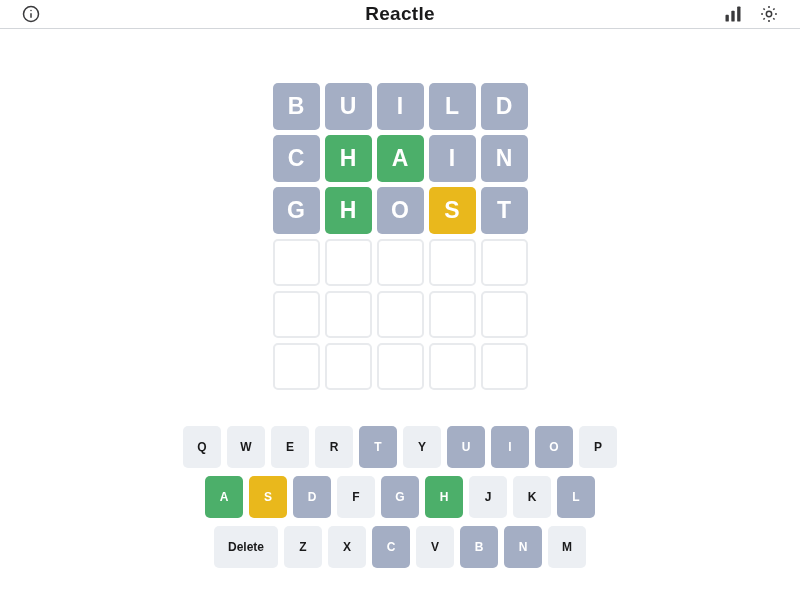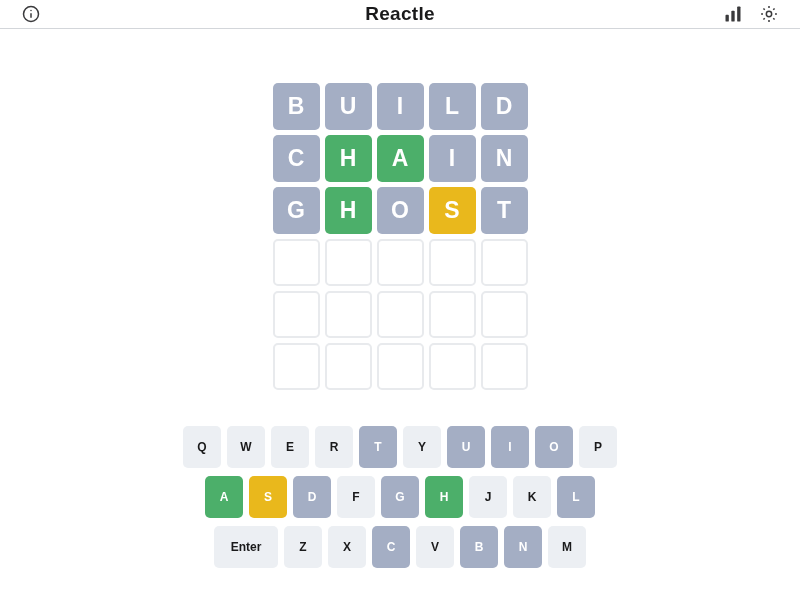--- a/index.html
+++ b/index.html
@@ -208,21 +208,21 @@
         <button class="key present">S</button>
         <button class="key absent">D</button>
         <button class="key ">F</button>
         <button class="key absent">G</button>
         <button class="key correct">H</button>
         <button class="key ">J</button>
         <button class="key ">K</button>
         <button class="key absent">L</button>
       </div>
       <div class="kb-row">
-        <button class="key  wide">Enter</button>
+        <button class="key  wide">Delete</button>
         <button class="key ">Z</button>
         <button class="key ">X</button>
         <button class="key absent">C</button>
         <button class="key ">V</button>
         <button class="key absent">B</button>
         <button class="key absent">N</button>
         <button class="key ">M</button>
       </div>
     </div>
 

